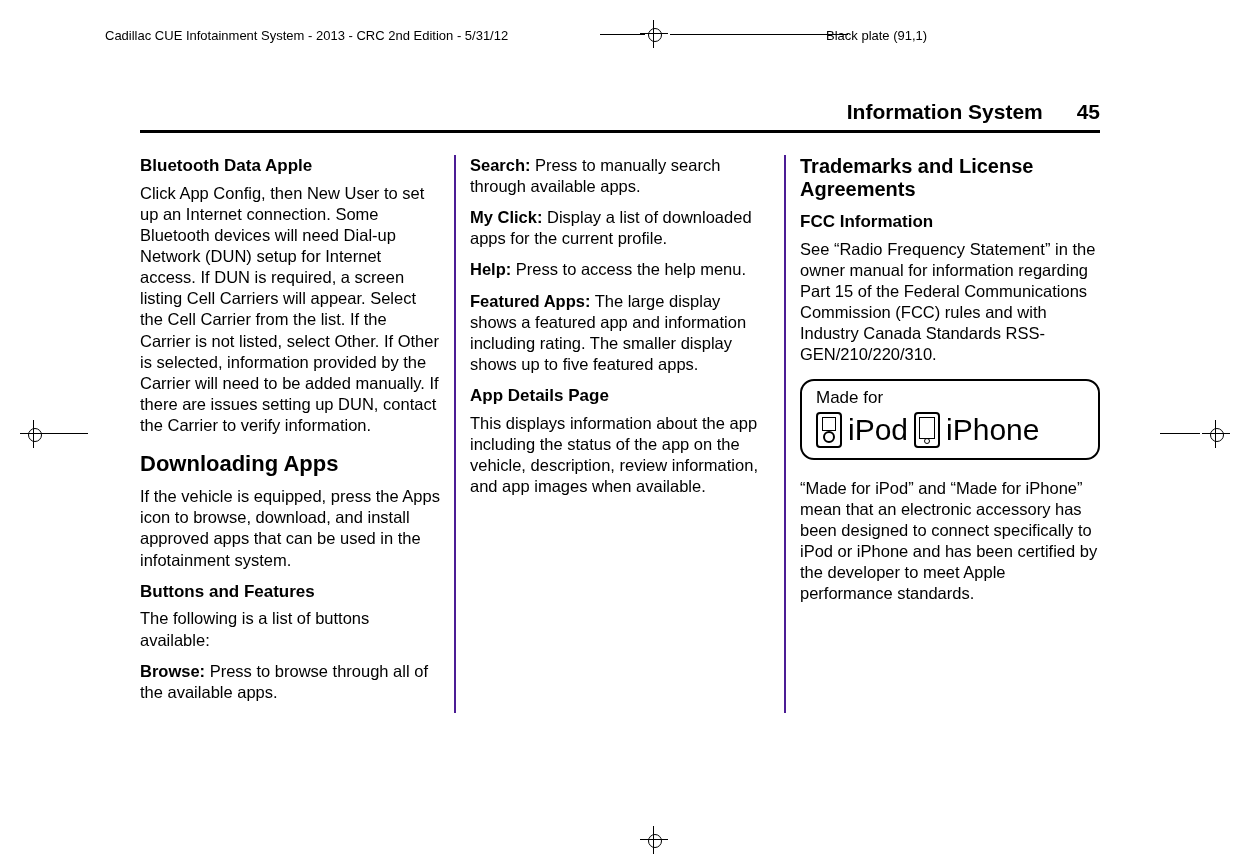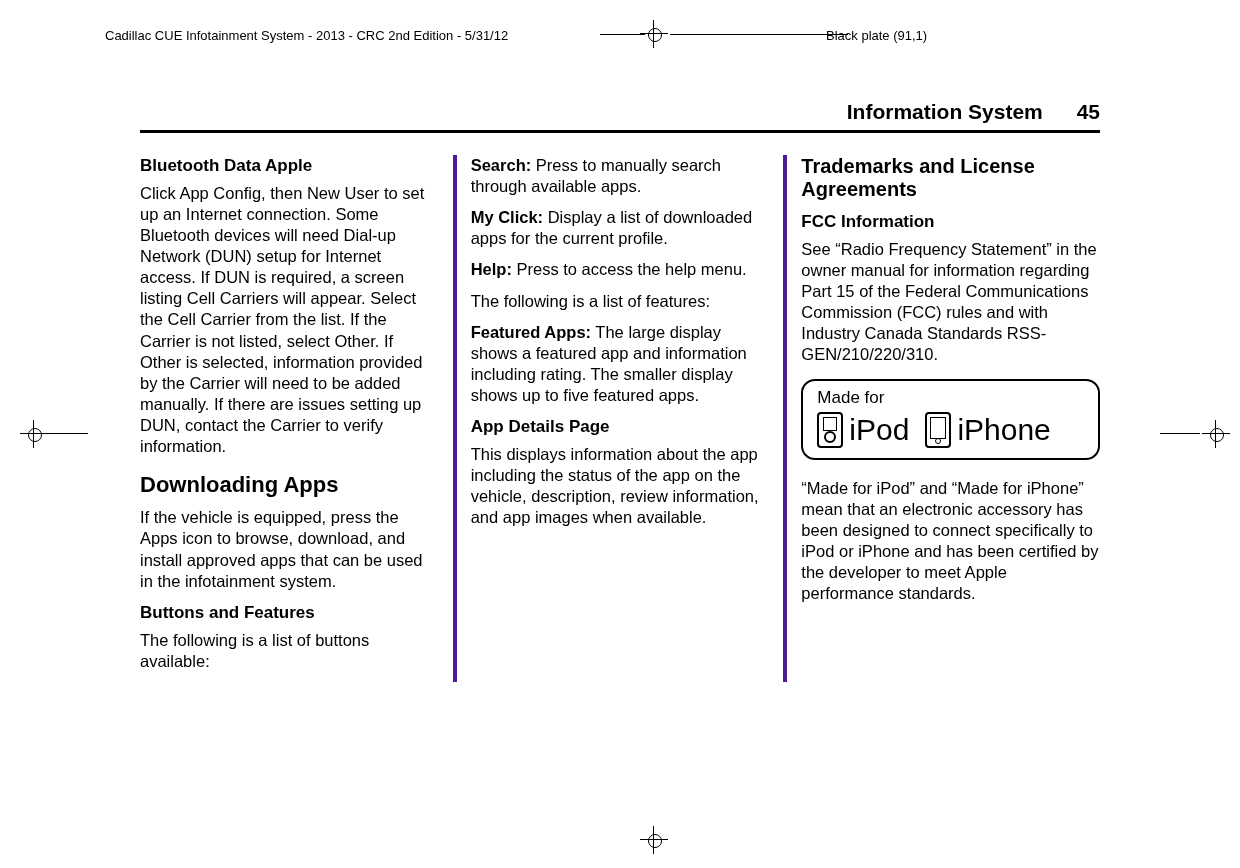--- a/index.html
+++ b/index.html
@@ -57,34 +57,34 @@
   .cols {
     display: flex;
     gap: 0;
   }
   .col {
     flex: 1 1 0;
     font-size: 16.5px;
     line-height: 1.28;
     padding: 0 14px;
   }
-  .col + .col { border-left: 4px solid #4c1d95; }
+  .col + .col { border-left: 2px solid #4c1d95; }
   .col p { margin: 0 0 10px 0; }
   h3.sub { font-size: 17px; font-weight: bold; margin: 0 0 6px 0; }
   h2.sec { font-size: 22px; font-weight: bold; margin: 14px 0 8px 0; }
   h1.major { font-size: 20px; font-weight: bold; margin: 0 0 10px 0; line-height:1.15;}
   .term { font-weight: bold; }
   .made-for-box {
     border: 2px solid #000;
     border-radius: 14px;
     padding: 6px 14px 8px 14px;
     margin: 14px 0 18px 0;
   }
   .made-for-box .mf-label { font-size: 17px; }
-  .mf-row { display:flex; align-items:center; gap:16px; margin-top:2px;}
+  .mf-row { display:flex; align-items:center; gap:6px; margin-top:2px;}
   .mf-item { display:flex; align-items:center; gap:6px; font-size:30px; font-weight:500;}
   .dev-icon { width:22px; height:32px; border:2px solid #000; border-radius:4px; position:relative; flex:0 0 auto;}
   .dev-icon.ipod::after { content:""; position:absolute; bottom:3px; left:5px; width:8px; height:8px; border:2px solid #000; border-radius:50%;}
   .dev-icon.ipod::before { content:""; position:absolute; top:3px; left:4px; right:4px; height:12px; border:1px solid #000;}
   .dev-icon.iphone::before { content:""; position:absolute; top:3px; left:3px; right:3px; bottom:7px; border:1px solid #000;}
   .dev-icon.iphone::after { content:""; position:absolute; bottom:2px; left:8px; width:4px; height:4px; border:1px solid #000; border-radius:50%;}
   .side-tick { position:absolute; width:40px; height:1px; background:#000; }
 </style>
 </head>
 <body>
@@ -113,27 +113,27 @@
 
     <div class="col" style="padding-left:0;">
       <h3 class="sub">Bluetooth Data Apple</h3>
       <p>Click App Config, then New User to set up an Internet connection. Some Bluetooth devices will need Dial-up Network (DUN) setup for Internet access. If DUN is required, a screen listing Cell Carriers will appear. Select the Cell Carrier from the list. If the Carrier is not listed, select Other. If Other is selected, information provided by the Carrier will need to be added manually. If there are issues setting up DUN, contact the Carrier to verify information.</p>
 
       <h2 class="sec">Downloading Apps</h2>
       <p>If the vehicle is equipped, press the Apps icon to browse, download, and install approved apps that can be used in the infotainment system.</p>
 
       <h3 class="sub">Buttons and Features</h3>
       <p>The following is a list of buttons available:</p>
+      <p><span class="term">Browse:</span><span>  Press to browse through all of the available apps.</span></p>
     </div>
 
     <div class="col">
       <p><span class="term">Search:</span><span>  Press to manually search through available apps.</span></p>
       <p><span class="term">My Click:</span><span>  Display a list of downloaded apps for the current profile.</span></p>
       <p><span class="term">Help:</span><span>  Press to access the help menu.</span></p>
-      <p>The following is a list of features:</p>
       <p><span class="term">Featured Apps:</span><span>  The large display shows a featured app and information including rating. The smaller display shows up to five featured apps.</span></p>
       <h3 class="sub">App Details Page</h3>
       <p>This displays information about the app including the status of the app on the vehicle, description, review information, and app images when available.</p>
     </div>
 
     <div class="col" style="padding-right:0;">
       <h1 class="major">Trademarks and License Agreements</h1>
       <h3 class="sub">FCC Information</h3>
       <p>See “Radio Frequency Statement” in the owner manual for information regarding Part 15 of the Federal Communications Commission (FCC) rules and with Industry Canada Standards RSS-GEN/210/220/310.</p>
 

